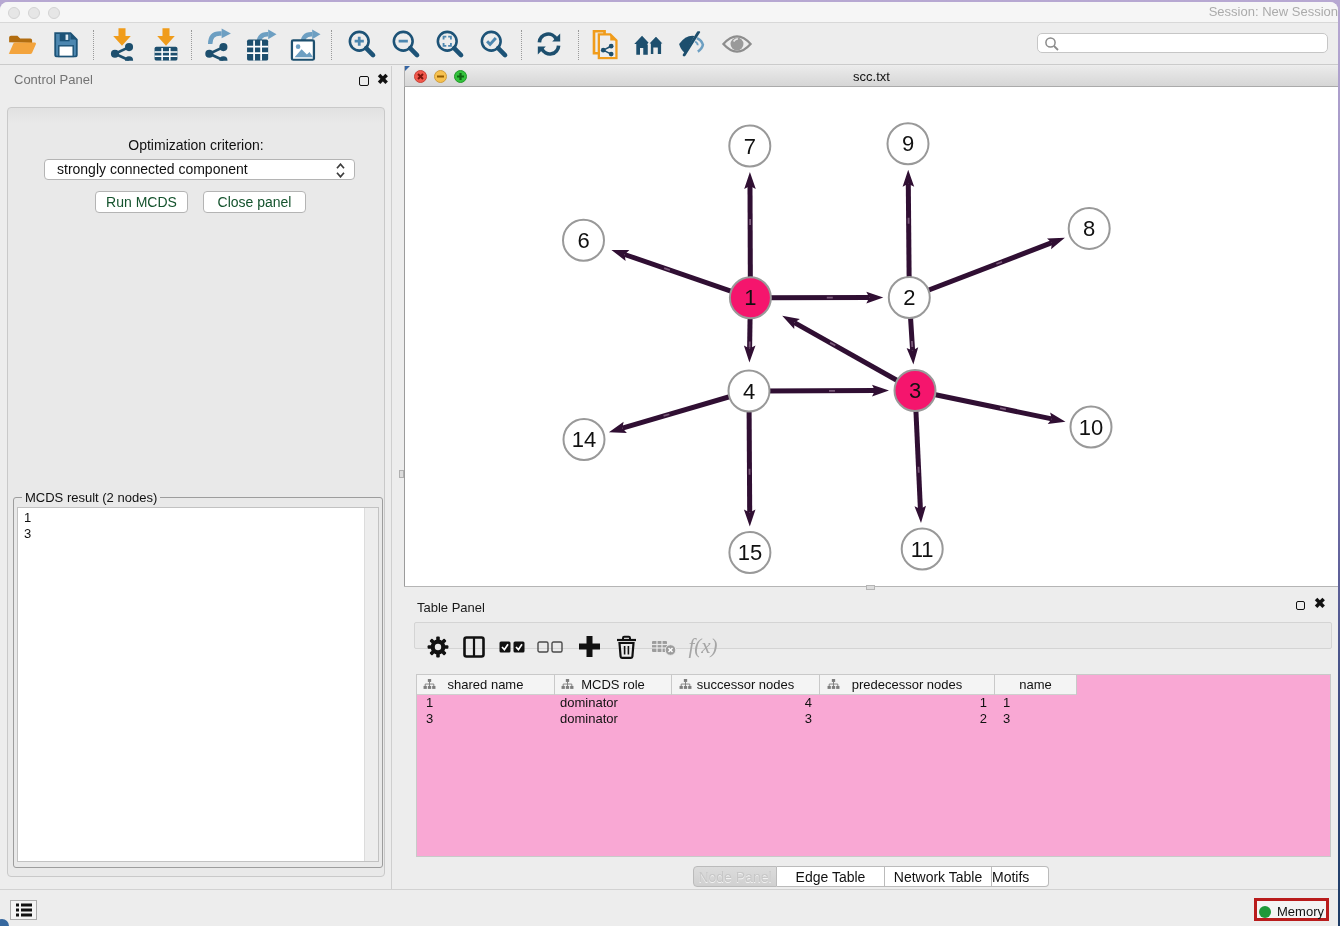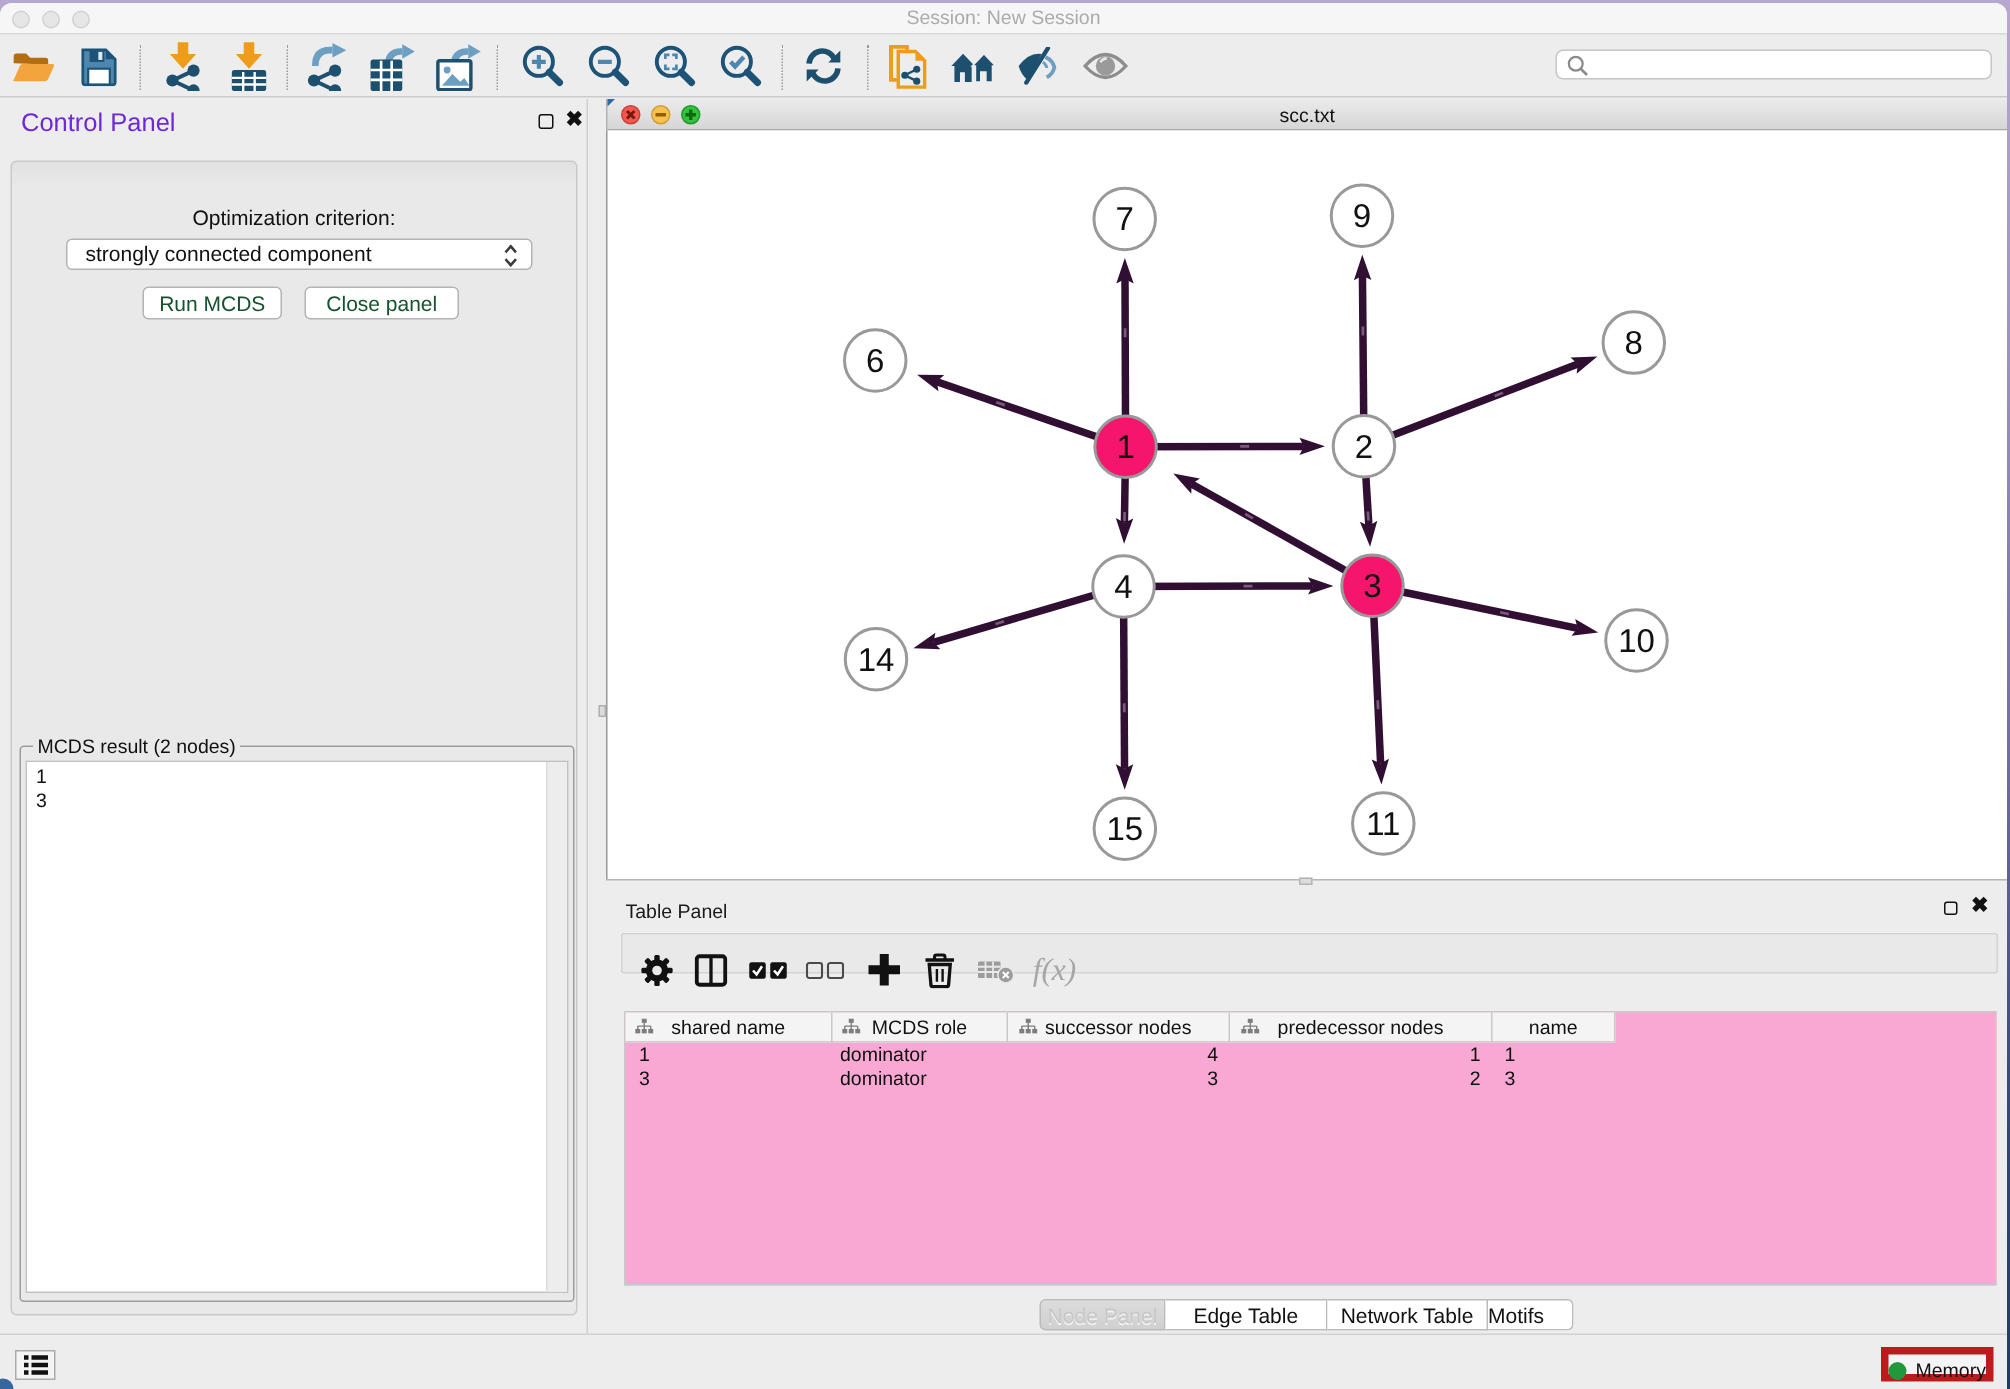--- a/index.html
+++ b/index.html
@@ -1,25 +1,25 @@
 <!DOCTYPE html>
 <html><head><meta charset="utf-8"><style>
 *{margin:0;padding:0;box-sizing:border-box}
 html,body{width:1340px;height:926px;overflow:hidden}
 body{font-family:"Liberation Sans",sans-serif;background:linear-gradient(180deg,#b7a8d2 0%,#9d92c4 25%,#6f6ba5 55%,#35477c 80%,#1d3c66 100%);position:relative}
 #win{position:absolute;left:0;top:2px;width:1338px;height:924px;background:#ededed;border-radius:8px 8px 0 0;overflow:hidden}
 #titlebar{position:absolute;left:0;top:0;width:100%;height:21px;background:#f6f6f6;border-bottom:1px solid #d8d8d8}
 .tl{position:absolute;top:5px;width:12px;height:12px;border-radius:50%;background:#e6e6e6;border:1px solid #d2d2d2}
-#title{position:absolute;top:2px;left:0;width:100%;text-align:center;font-size:13px;color:#ababab}
+#title{position:absolute;top:2px;left:0;width:100%;text-align:right;font-size:13px;color:#ababab}
 #toolbar{position:absolute;left:0;top:22px;width:100%;height:41px;background:#ededed;border-bottom:1px solid #cbcbcb}
 .tsep{position:absolute;top:6px;height:30px;width:0;border-left:1px dotted #9a9a9a}
 .ticon{position:absolute;top:-1px;height:41px;display:flex;align-items:center;justify-content:center}
 #search{position:absolute;left:1037px;top:9px;width:291px;height:20px;background:#fff;border:1px solid #c6c6c6;border-radius:5px}
 #cpanel{position:absolute;left:0;top:64px;width:392px;height:823px}
-#cphead{position:absolute;left:14px;top:6px;font-size:17px;color:#6d28d9}
+#cphead{position:absolute;left:14px;top:6px;font-size:13px;color:#737373}
 .sqico{position:absolute;width:10px;height:10px;border:1.5px solid #111;border-radius:2px}
 .xico{position:absolute;font-size:14px;font-weight:bold;color:#111}
 #tabpane{position:absolute;left:7px;top:41px;width:378px;height:770px;background:linear-gradient(180deg,#e1e1e1 0,#e9e9e9 16px);border:1px solid #c9c9c9;border-radius:4px}
 #tabs{position:absolute;left:78px;top:30px;height:21px;display:flex;z-index:3}
 .tab{height:21px;line-height:20px;font-size:14px;color:#111;background:#fff;border:1px solid #bbb;border-left:none;padding:0 13px;text-align:center}
 .tab.first{border-left:1px solid #bbb;border-radius:4px 0 0 4px}
 .tab.last{border-radius:0 4px 4px 0}
 .tab.sel{background:linear-gradient(#dedede,#d2d2d2);color:#c9c9c9;text-shadow:0 1px 0 #f5f5f5}
 #optlabel{position:absolute;left:0;top:71px;width:392px;text-align:center;font-size:14px;color:#111}
 #combo{position:absolute;left:44px;top:93px;width:311px;height:21px;background:#fff;border:1px solid #b4b4b4;border-radius:4px;font-size:14px;line-height:19px;padding-left:12px;color:#111}
@@ -43,21 +43,21 @@
 .th{position:absolute;top:0;height:20px;border-right:1px solid #c9c9c9;font-size:13px;color:#111;text-align:center;line-height:20px}
 .treeico{position:absolute;top:4px;width:13px;height:11px}
 .trow{position:absolute;left:0;width:100%;height:16px;font-size:13px;color:#111}
 .cell{position:absolute;top:0;height:16px;line-height:16px}
 #btabs{position:absolute;left:0;top:275px;width:100%;display:flex;justify-content:center}
 .btab{height:21px;line-height:20px;font-size:14px;color:#111;background:#fff;border:1px solid #bbb;border-left:none;padding:0 12px}
 .btab.first{border-left:1px solid #bbb;border-radius:4px 0 0 4px}
 .btab.last{border-radius:0 4px 4px 0}
 .btab.sel{background:linear-gradient(#dcdcdc,#d0d0d0);color:#c7c7c7;text-shadow:0 1px 0 #f2f2f2}
 #statusbar{position:absolute;left:0;top:887px;width:1338px;height:37px;background:#ededed;border-top:1px solid #d2d2d2}
-#memht{position:absolute;left:1254px;top:8px;width:75px;height:23px;background:#f4f4f4;border:5px solid #b91c1c;font-size:13px;color:#111;text-align:center;line-height:22px}
+#memht{position:absolute;left:1254px;top:8px;width:75px;height:23px;background:#f4f4f4;border:3px solid #b91c1c;font-size:13px;color:#111;text-align:center;line-height:22px}
 #listbtn{position:absolute;left:10px;top:10px;width:27px;height:20px;background:#f4f4f4;border:1px solid #ababab;display:flex;align-items:center;justify-content:center}
 </style></head><body>
 <div id="win">
 <div id="titlebar">
  <div class="tl" style="left:8px"></div>
       <div class="tl" style="left:28px"></div>
       <div class="tl" style="left:48px"></div>
  <div id="title">Session: New Session</div>
 </div>
 <div id="toolbar">

